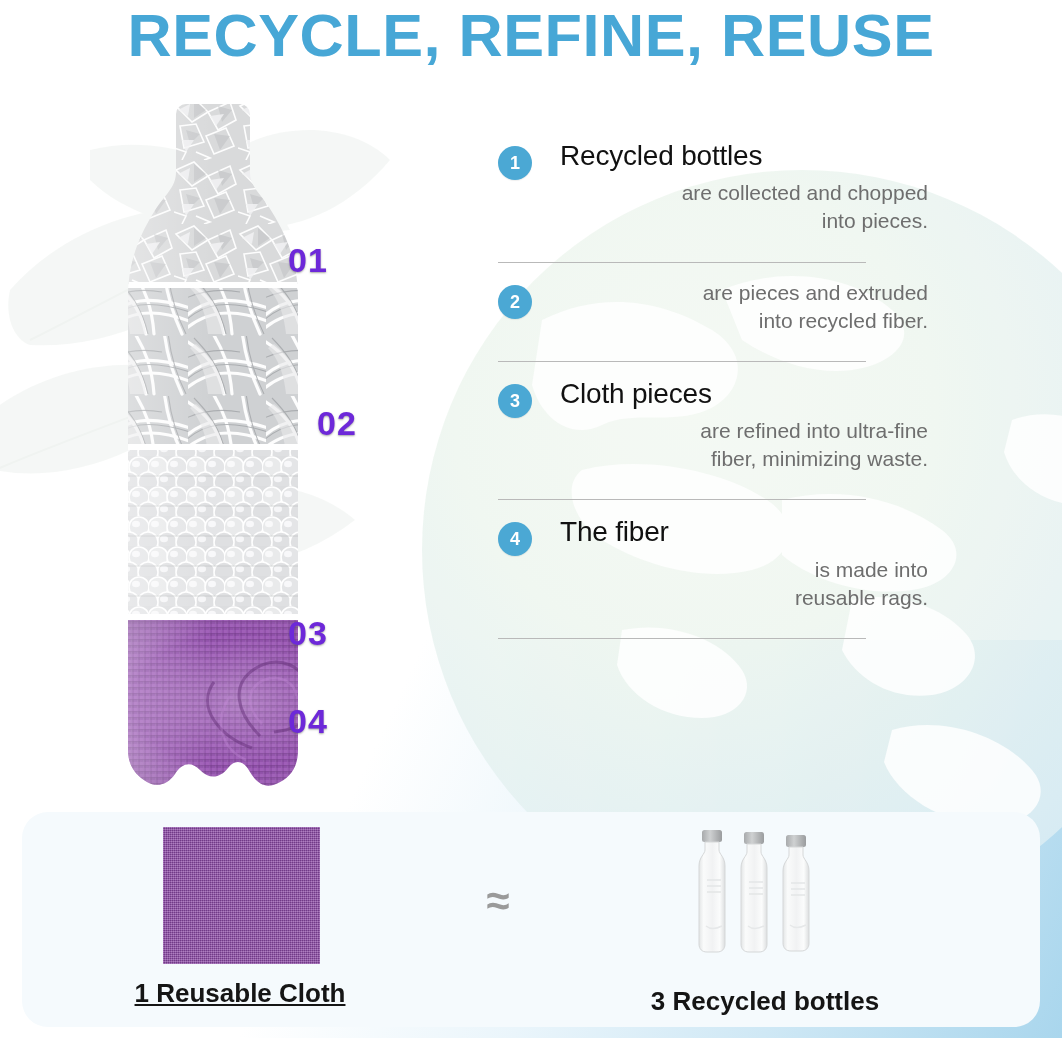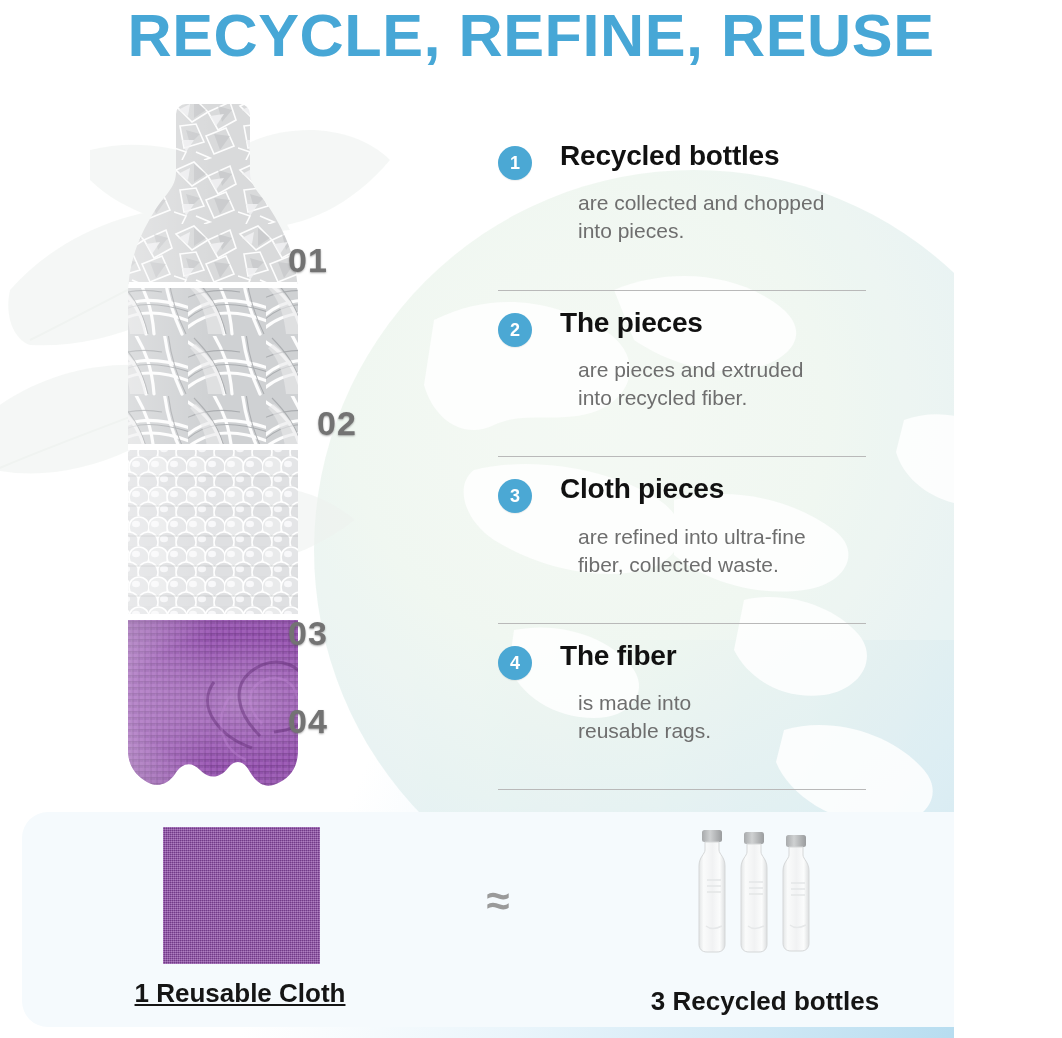--- a/index.html
+++ b/index.html
@@ -4,21 +4,21 @@
 <title>Recycle Refine Reuse Infographic</title>
 <style>
   html,body{margin:0;padding:0;}
   body{
     width:1062px;height:1038px;
     background:#ffffff;
     font-family:"Liberation Sans","DejaVu Sans",sans-serif;
     overflow:hidden;
     position:relative;
   }
-  .stage{position:relative;width:954px;height:1038px;overflow:hidden;background:#fff;}
+  .stage{position:relative;width:1062px;height:1038px;overflow:hidden;background:#fff;}
 
   
   .bg-corner-blue{
     position:absolute;left:0;top:640px;width:1062px;height:398px;
     background:linear-gradient(115deg,#ffffff 0%,#ffffff 34%,#eaf5fb 56%,#cfe8f5 76%,#a9d6ed 100%);
   }
   .bg-globe{
     position:absolute;right:-120px;top:170px;width:760px;height:760px;border-radius:50%;
     background:radial-gradient(circle at 36% 32%, #f3f8f2 0%, #eef6ef 34%, #e6f2f1 56%, #dfeff4 74%, #d2e9f4 100%);
     opacity:.85;filter:blur(0.4px);
@@ -36,39 +36,39 @@
     color:#47A7D6;line-height:1.05;
     transform:scaleX(1.02);
     -webkit-font-smoothing:antialiased;
   }
 
   
   .bottle-wrap{position:absolute;left:110px;top:96px;width:290px;height:700px;}
   .bottle-svg{position:absolute;left:0;top:0;}
 
   .num-label{
-    position:absolute;color:#737373;font-weight:bold;font-size:34px;
+    position:absolute;color:#6d28d9;font-weight:bold;font-size:34px;
     text-shadow:0 1px 2px rgba(90,90,90,.55);letter-spacing:1px;
   }
 
   
   .steps{position:absolute;left:498px;top:140px;width:430px;}
   .step{position:relative;padding-left:62px;padding-bottom:8px;}
   .step-badge{
     position:absolute;left:0;top:6px;width:34px;height:34px;border-radius:50%;
     background:#4BA8D4;color:#fff;font-size:18px;font-weight:bold;
     display:flex;align-items:center;justify-content:center;line-height:1;
     box-shadow:0 1px 1px rgba(0,0,0,.07);
   }
   .step-title{
-    font-size:28px;font-weight:bold;color:#111111;line-height:1.12;margin:0 0 8px 0;
+    font-size:28px;font-weight:normal;color:#111111;line-height:1.12;margin:0 0 8px 0;
     letter-spacing:-0.2px;
   }
   .step-body{
-    font-size:21px;color:#6e6e6e;line-height:1.34;margin:18px;font-weight:normal;
+    font-size:21px;color:#6e6e6e;line-height:1.34;margin:0;font-weight:normal;text-align:right;
   }
   .step-rule{
     height:1px;background:#b9b9b9;margin:18px 0 16px 0;width:368px;
   }
   .step-rule.last{margin-bottom:0;}
 
   
   .bottom-card{
     position:absolute;left:22px;top:812px;width:1018px;height:215px;
     background:#F5FAFD;border-radius:26px;
@@ -284,31 +284,30 @@
     <div class="step">
       <div class="step-badge">1</div>
       <div class="step-title">Recycled bottles</div>
       <div class="step-body" style="white-space:pre-line;">are collected and chopped
 into pieces.</div>
     </div>
     <div class="step-rule"></div>
 
     <div class="step">
       <div class="step-badge">2</div>
-      <div class="step-title">The pieces</div>
       <div class="step-body" style="white-space:pre-line;">are pieces and extruded
 into recycled fiber.</div>
     </div>
     <div class="step-rule"></div>
 
     <div class="step">
       <div class="step-badge">3</div>
       <div class="step-title">Cloth pieces</div>
       <div class="step-body" style="white-space:pre-line;">are refined into ultra-fine
-fiber, collected waste.</div>
+fiber, minimizing waste.</div>
     </div>
     <div class="step-rule"></div>
 
     <div class="step">
       <div class="step-badge">4</div>
       <div class="step-title">The fiber</div>
       <div class="step-body" style="white-space:pre-line;">is made into
 reusable rags.</div>
     </div>
     <div class="step-rule last"></div>

